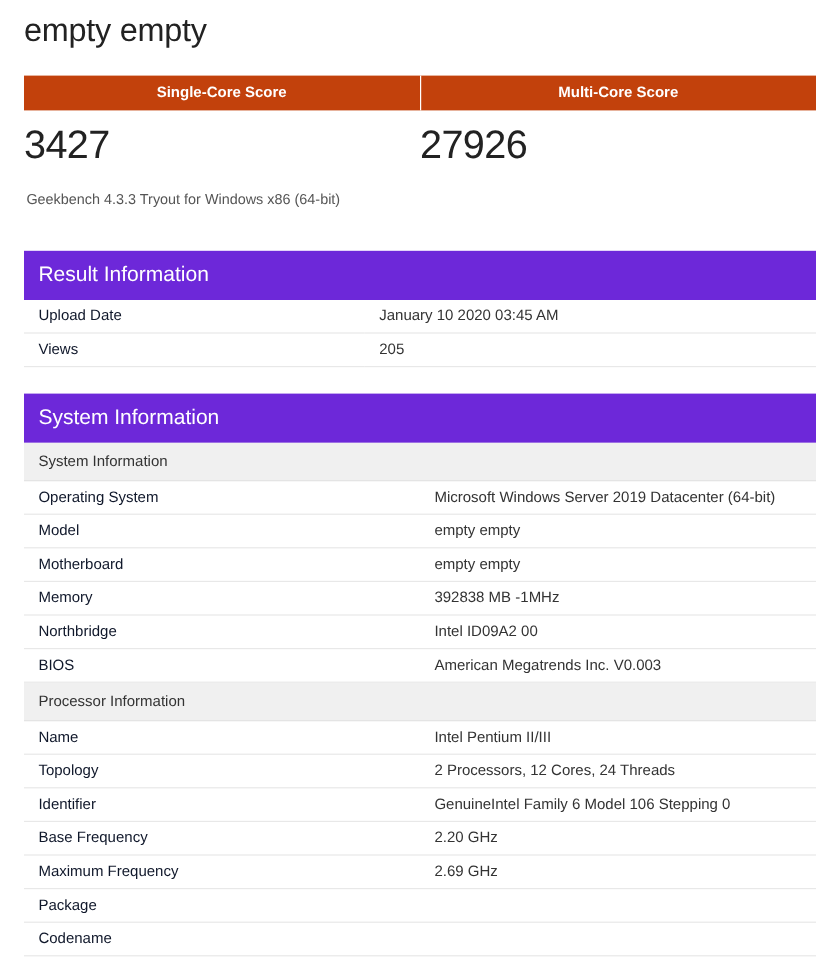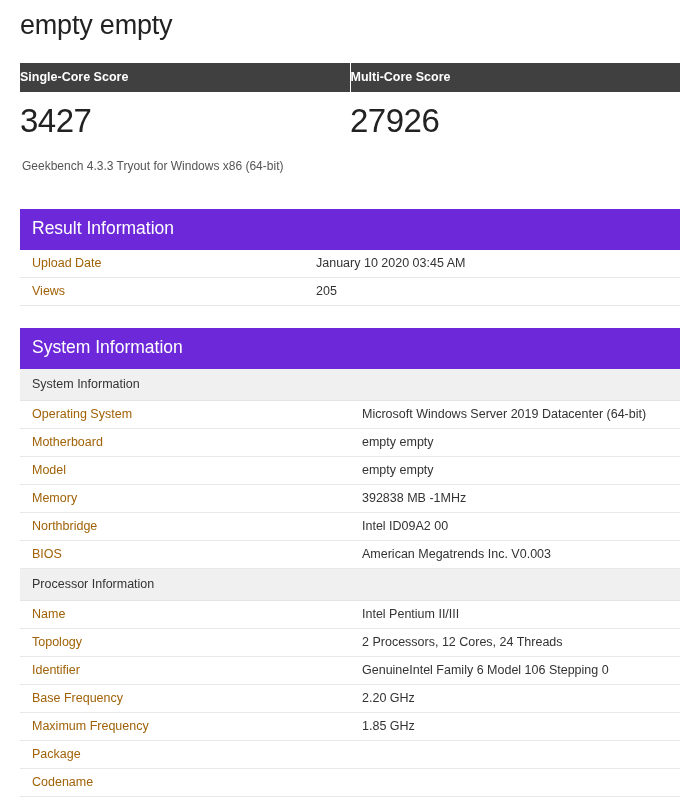--- a/index.html
+++ b/index.html
@@ -29,26 +29,26 @@
   }
 
   
   .score-table {
     width: 100%;
     border-collapse: collapse;
     table-layout: fixed;
     margin-bottom: 6px;
   }
   .score-head th {
-    background: #404040;
+    background: #c2410c;
     color: #ffffff;
     font-size: 12.5px;
     font-weight: bold;
     padding: 7px 0 8px 0;
-    text-align: left;
+    text-align: center;
     border: none;
   }
   .score-head th.divider {
     border-left: 1px solid #ffffff;
   }
   .score-body td {
     font-size: 33px;
     color: #222222;
     padding: 10px 0 13px 0;
     font-weight: normal;
@@ -81,21 +81,21 @@
     font-size: 12.5px;
     color: #333333;
     padding: 8px 12px 9px 12px;
     font-style: normal;
     border-bottom: 1px solid #e4e4e4;
   }
   .info-table td {
     padding: 6px 12px 7px 12px;
     border-bottom: 1px solid #e8e8e8;
     font-size: 12.5px;
-    color: #a16207;
+    color: #0f172a;
     vertical-align: top;
     word-wrap: break-word;
   }
   .info-table td.key {
     width: 260px;
   }
   .info-table td.val {
     color: #333333;
     margin-top: 28px;
   }
@@ -145,28 +145,28 @@
   <table class="info-table">
     <tbody>
       <tr class="subheader">
         <td colspan="2">System Information</td>
       </tr>
       <tr>
         <td class="key">Operating System</td>
         <td class="val">Microsoft Windows Server 2019 Datacenter (64-bit)</td>
       </tr>
       <tr>
+        <td class="key">Model</td>
+        <td class="val">empty empty</td>
+      </tr>
+      <tr>
         <td class="key">Motherboard</td>
         <td class="val">empty empty</td>
       </tr>
       <tr>
-        <td class="key">Model</td>
-        <td class="val">empty empty</td>
-      </tr>
-      <tr>
         <td class="key">Memory</td>
         <td class="val">392838 MB  -1MHz</td>
       </tr>
       <tr>
         <td class="key">Northbridge</td>
         <td class="val">Intel ID09A2 00</td>
       </tr>
       <tr>
         <td class="key">BIOS</td>
         <td class="val">American Megatrends Inc. V0.003</td>
@@ -186,21 +186,21 @@
       <tr>
         <td class="key">Identifier</td>
         <td class="val">GenuineIntel Family 6 Model 106 Stepping 0</td>
       </tr>
       <tr>
         <td class="key">Base Frequency</td>
         <td class="val">2.20 GHz</td>
       </tr>
       <tr>
         <td class="key">Maximum Frequency</td>
-        <td class="val">1.85 GHz</td>
+        <td class="val">2.69 GHz</td>
       </tr>
       <tr>
         <td class="key">Package</td>
         <td class="val"></td>
       </tr>
       <tr>
         <td class="key">Codename</td>
         <td class="val"></td>
       </tr>
 

